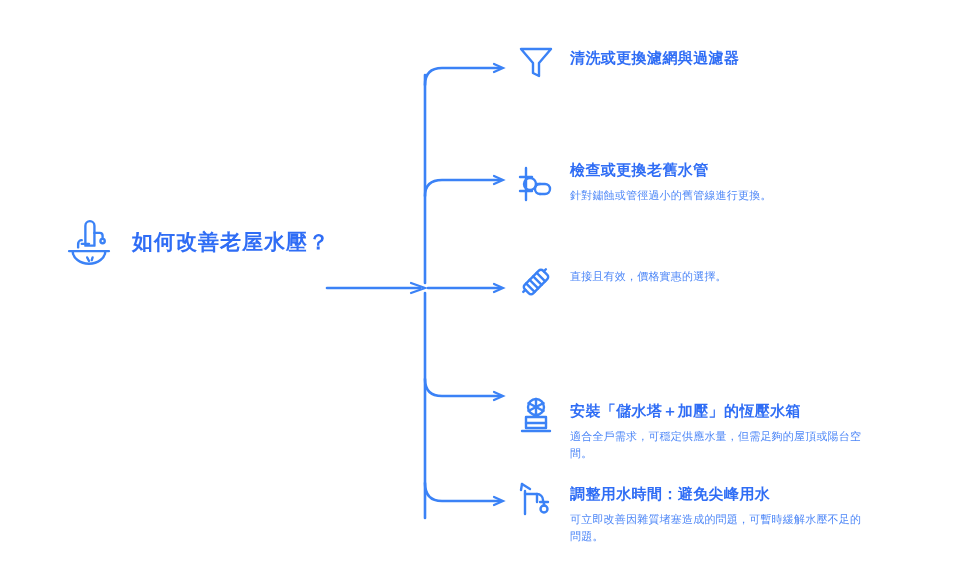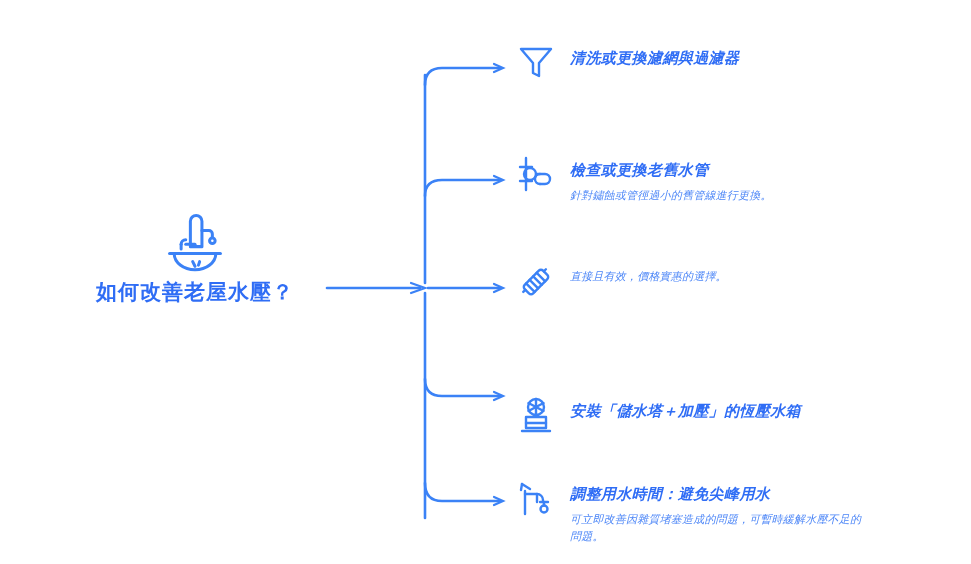--- a/index.html
+++ b/index.html
@@ -30,22 +30,23 @@
     pointer-events: none;
   }
 
   
   #root-node {
     position: absolute;
     left: 60px;
     top: 205px;
     width: 270px;
     display: flex;
-    flex-direction: column;
+    flex-direction: row;
     align-items: center;
+    gap: 14px;
   }
   #root-node .root-icon {
     width: 74px;
     height: 74px;
     display: block;
   }
   #root-node .root-title {
     font-size: 21px;
     font-weight: bold;
     color: #2f6df5;
@@ -68,41 +69,40 @@
     flex: 0 0 auto;
     width: 40px;
     height: 40px;
     display: block;
     margin-top: -6px;
   }
   .branch .branch-text {
     flex: 1 1 auto;
     min-width: 0;
     padding-top: 0px;
-    font-style: italic;
   }
   .branch .branch-title {
     font-size: 15px;
     font-weight: bold;
     color: #2f6df5;
     line-height: 1.35;
     letter-spacing: 0.4px;
     margin-bottom: 7px;
   }
   .branch .branch-desc {
     font-size: 11px;
     font-weight: normal;
     color: #4c86f7;
     line-height: 1.55;
     letter-spacing: 0.2px;
     max-width: 300px;
   }
 
   .branch-1 { top: 48px; }
-  .branch-2 { top: 160px; }
+  .branch-2 { top: 160px; align-items: flex-end; }
   .branch-3 { top: 268px; }
   .branch-4 { top: 358px; margin-top: 43px; }
   .branch-5 { top: 484px; }
 </style>
 </head>
 <body>
 
 <div id="mindmap-root">
 
   <svg id="connector-layer" viewBox="0 0 971 564" xmlns="http://www.w3.org/2000/svg">
@@ -197,20 +197,21 @@
       <circle cx="20" cy="12" r="8"></circle>
       <path d="M20 4 v16"></path>
       <path d="M12.5 8 l15 8"></path>
       <path d="M12.5 16 l15 -8"></path>
       <path d="M10 22 h20 v11 h-20 z"></path>
       <path d="M10 28 h20"></path>
       <path d="M6 36 h28"></path>
     </svg>
     <div class="branch-text">
       <div class="branch-title">安裝「儲水塔＋加壓」的恆壓水箱</div>
+      <div class="branch-desc">適合全戶需求，可穩定供應水量，但需足夠的屋頂或陽台空間。</div>
     </div>
   </div>
 
   <div class="branch branch-5">
     <svg class="branch-icon" viewBox="0 0 40 40" fill="none" stroke="#3b82f6" stroke-width="2.4" stroke-linecap="round" stroke-linejoin="round">
       <path d="M6 6 l8 5"></path>
       <path d="M6 6 l-1 6"></path>
       <path d="M9 13 v23"></path>
       <path d="M9 16 h12 a6 6 0 0 1 6 6 v2"></path>
       <path d="M21 16 v8"></path>

